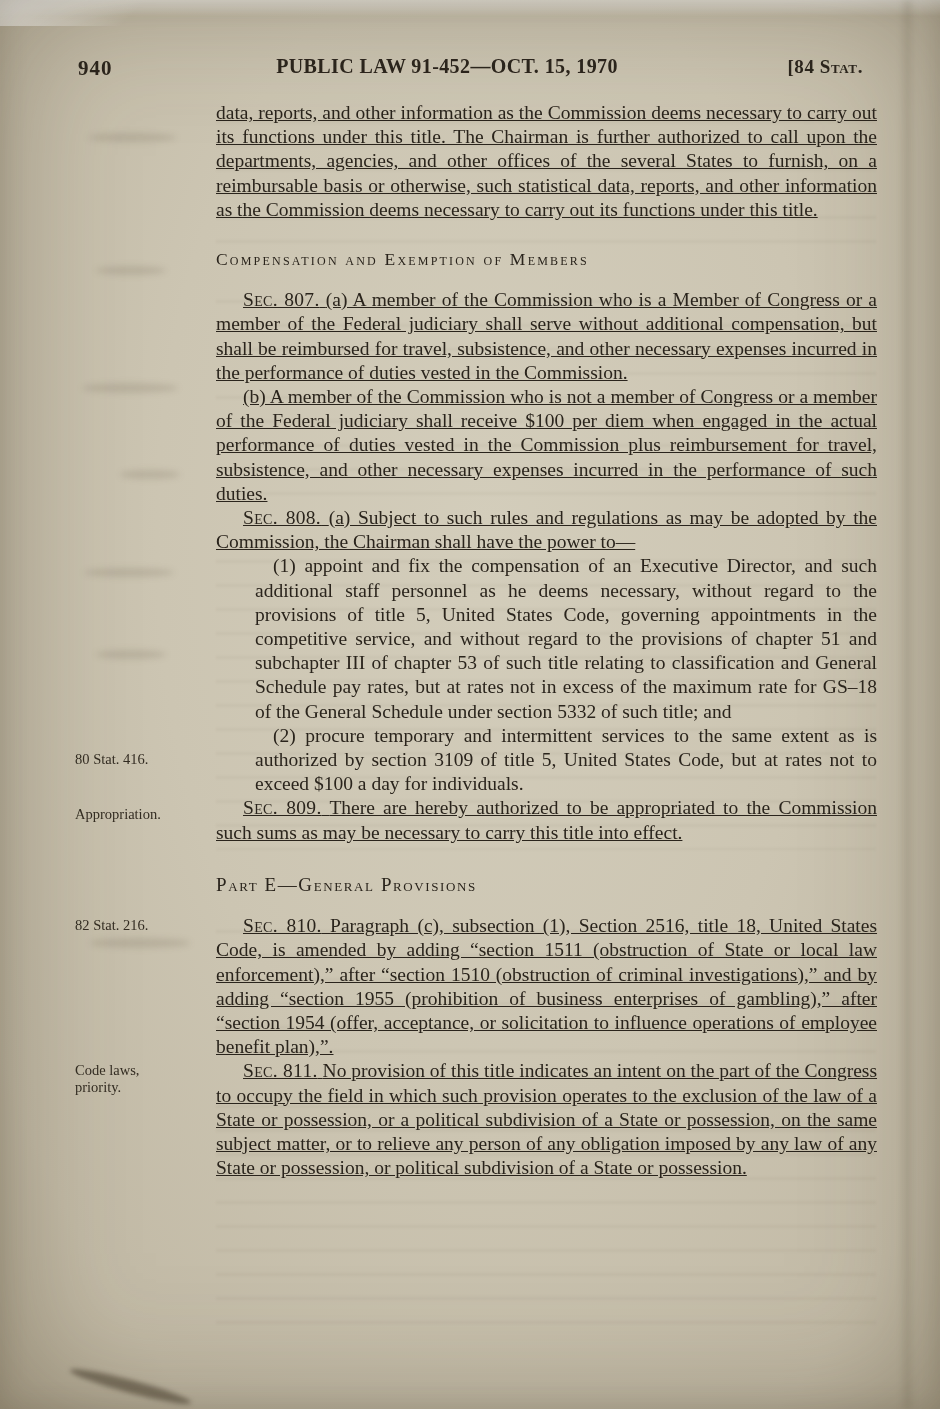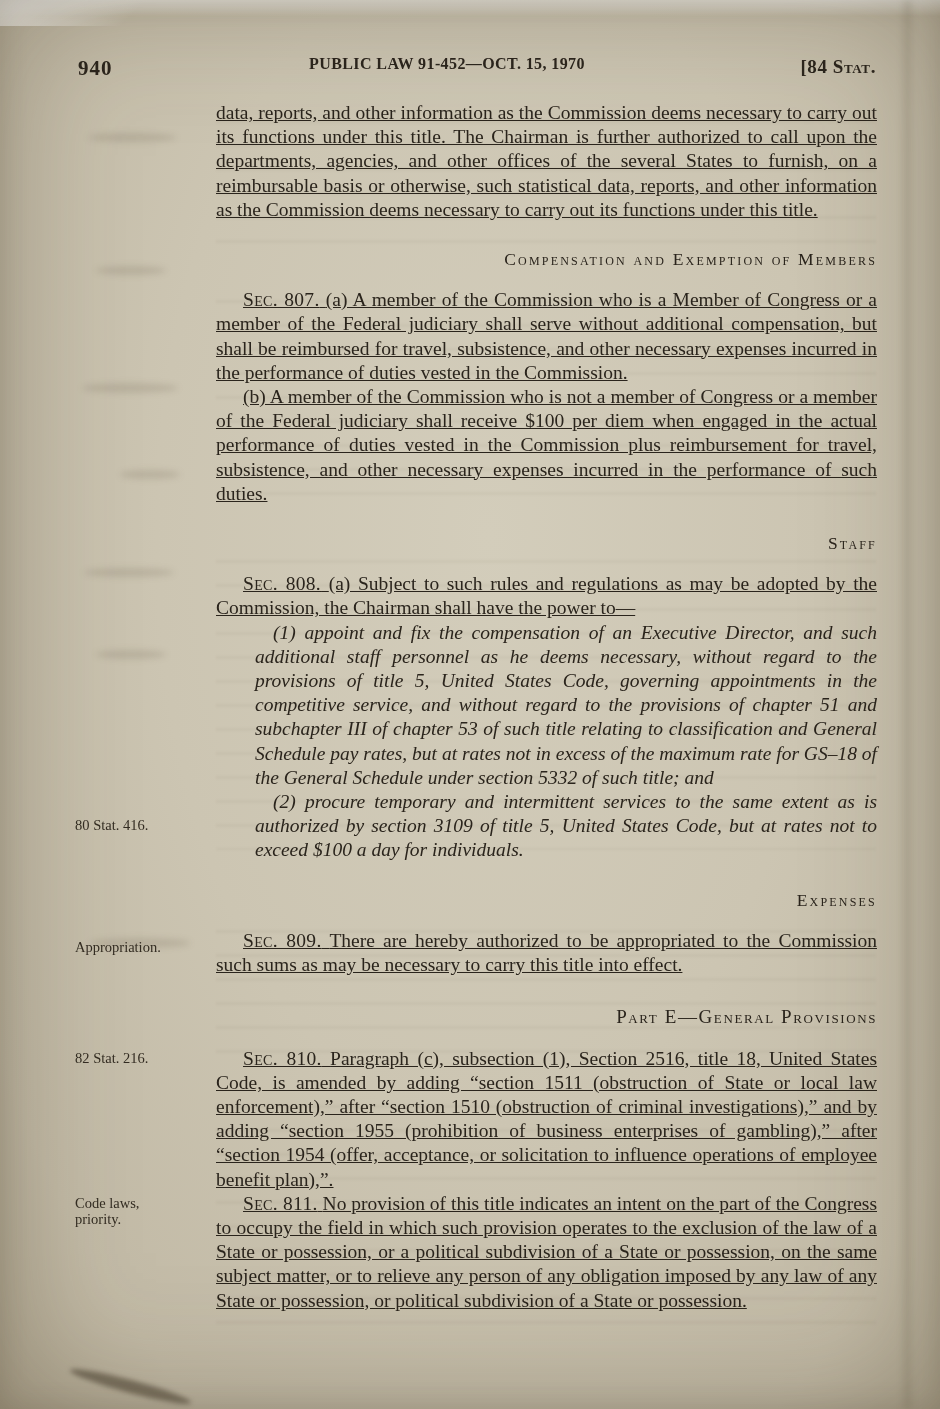--- a/index.html
+++ b/index.html
@@ -33,35 +33,35 @@
   #sm5 { top:568px; left:84px;  width:90px;  height:9px; }
   #sm6 { top:650px; left:96px;  width:70px;  height:9px; }
   #sm7 { top:938px; left:90px;  width:100px; height:10px; }
   .corner-streak { position:absolute; bottom:16px; left:68px; width:125px; height:13px;
     background:rgba(55,45,30,.5); transform:rotate(15deg); filter:blur(2.5px); border-radius:50%; }
 
   
   .page-header { position:absolute; top:55px; left:78px; right:64px; height:28px; }
   .pg-num { position:absolute; left:0; top:1px; font-size:21px; font-weight:bold; letter-spacing:1px; }
   .law-title { position:absolute; left:60px; right:120px; top:0; text-align:center;
-    font-size:16px; font-weight:bold; letter-spacing:.4px; }
-  .stat-ref { position:absolute; right:0; top:1px; font-size:19px; font-weight:bold;
+    font-size:20px; font-weight:bold; letter-spacing:.4px; }
+  .stat-ref { position:absolute; right:13px; top:1px; font-size:19px; font-weight:bold;
     font-variant:small-caps; letter-spacing:.6px; }
 
   
   .column { position:absolute; left:216px; top:101px; width:661px;
     font-size:19.5px; line-height:24.2px; text-align:justify; }
   .para { margin:0; text-indent:27px;text-decoration:underline; }
   .noindent { text-indent:0; }
-  .heading { margin:25px 0 17px; text-align:right; font-weight:normal;
+  .heading { margin:25px 0 17px; text-align:left; font-weight:normal;
     font-size:17.5px; font-variant:small-caps; letter-spacing:2.2px; text-indent:0; }
   .heading-part { font-size:19px; letter-spacing:1.6px; margin-top:28px; }
   .sec-label { font-variant:small-caps; letter-spacing:.3px; }
   .block { position:relative; }
-  .item { margin:0 0 0 39px; text-indent:18px;font-style:italic; }
+  .item { margin:0 0 0 39px; text-indent:18px; }
   .margin-note { position:absolute; left:-141px; width:128px; font-size:14.5px;
     line-height:16.5px; text-align:left; text-indent:0; color:#332c22; }
   .margin-note .indent { padding-left:8px; }
   .ante { font-style:italic; }
 </style>
 </head>
 <body>
 
 <div class="page">
 
@@ -87,37 +87,35 @@
   <main class="column">
 
     <p class="para noindent">data, reports, and other information as the Commission deems necessary to carry out its functions under this title. The Chairman is further authorized to call upon the departments, agencies, and other offices of the several States to furnish, on a reimbursable basis or otherwise, such statistical data, reports, and other information as the Commission deems necessary to carry out its functions under this title.</p>
 
     <h2 class="heading">Compensation and Exemption of Members</h2>
 
     <p class="para"><span class="sec-label">Sec. 807.</span> <span>(a) A member of the Commission who is a Member of Congress or a member of the Federal judiciary shall serve without additional compensation, but shall be reimbursed for travel, subsistence, and other necessary expenses incurred in the performance of duties vested in the Commission.</span></p>
 
     <p class="para">(b) A member of the Commission who is not a member of Congress or a member of the Federal judiciary shall receive $100 per diem when engaged in the actual performance of duties vested in the Commission plus reimbursement for travel, subsistence, and other necessary expenses incurred in the performance of such duties.</p>
 
-    <h2 class="heading">Staff</h2>
 
     <p class="para"><span class="sec-label">Sec. 808.</span> <span>(a) Subject to such rules and regulations as may be adopted by the Commission, the Chairman shall have the power to—</span></p>
 
     <div class="block">
       <p class="item">(1) appoint and fix the compensation of an Executive Director, and such additional staff personnel as he deems necessary, without regard to the provisions of title 5, United States Code, governing appointments in the competitive service, and without regard to the provisions of chapter 51 and subchapter III of chapter 53 of such title relating to classification and General Schedule pay rates, but at rates not in excess of the maximum rate for GS–18 of the General Schedule under section 5332 of such title; and</p>
     </div>
 
     <div class="block">
       <div class="margin-note" style="top:27px">
         <div>80 Stat. 416.</div>
       </div>
       <p class="item">(2) procure temporary and intermittent services to the same extent as is authorized by section 3109 of title 5, United States Code, but at rates not to exceed $100 a day for individuals.</p>
     </div>
 
 
-    <h2 class="heading">Expenses</h2>
 
     <div class="block">
       <div class="margin-note" style="top:10px">
         <div>Appropriation.</div>
       </div>
       <p class="para"><span class="sec-label">Sec. 809.</span> <span>There are hereby authorized to be appropriated to the Commission such sums as may be necessary to carry this title into effect.</span></p>
     </div>
 
     <h2 class="heading heading-part">Part E—General Provisions</h2>
 

